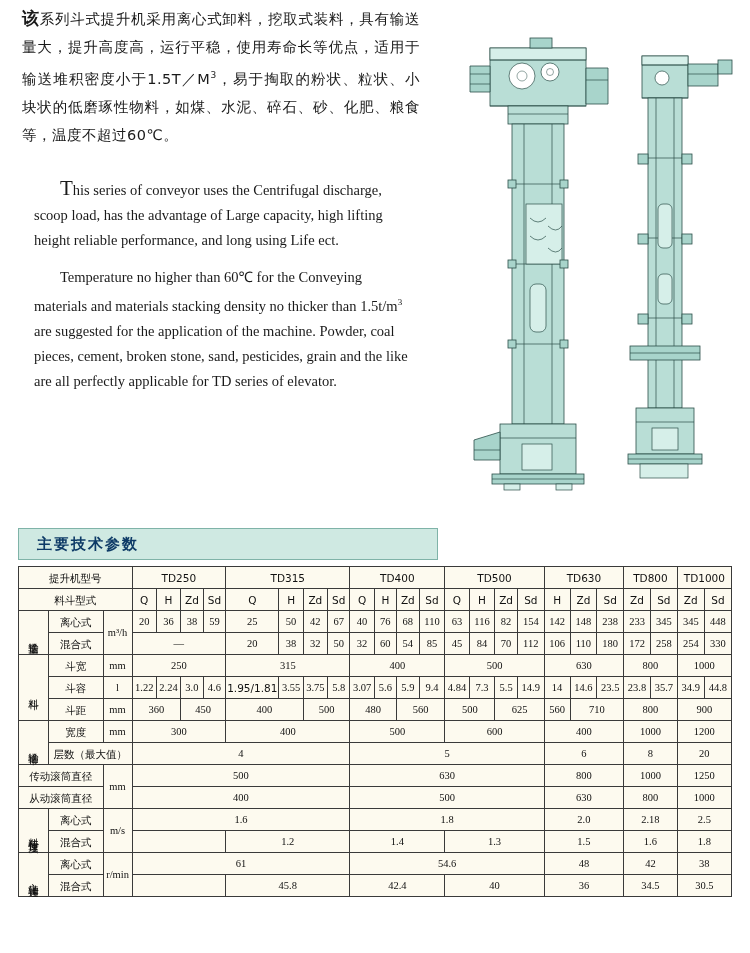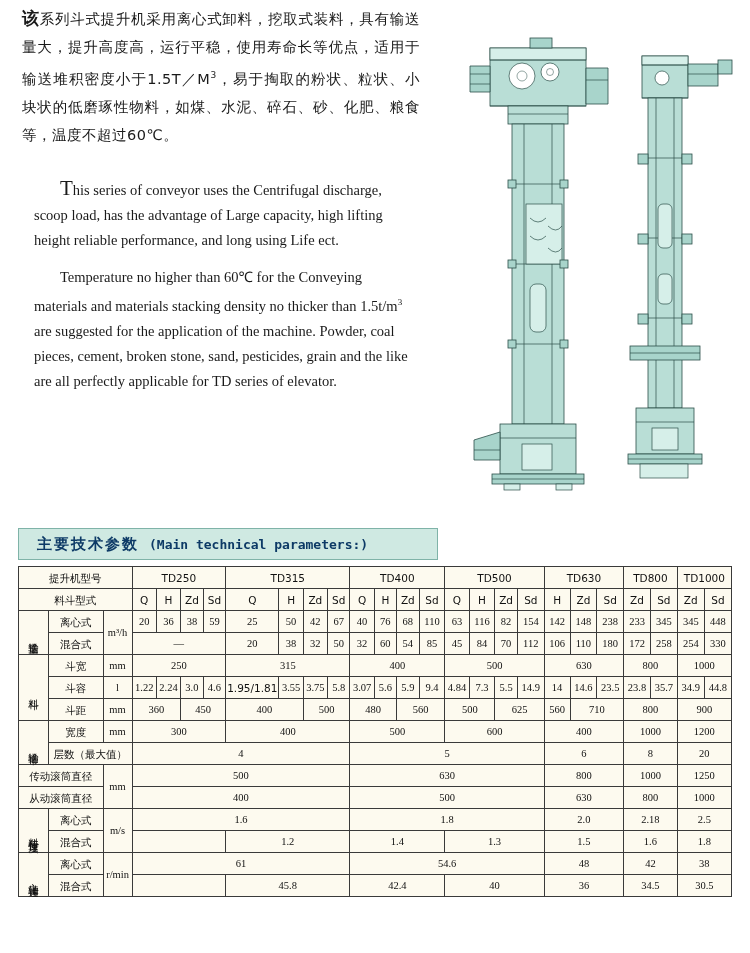--- a/index.html
+++ b/index.html
@@ -230,21 +230,20 @@
     <path class="ln" d="M198 451 L272 451"></path>
 
     <path class="thin" d="M214 456 L214 470 M222 456 L222 470 M230 456 L230 470 M238 456 L238 470 M246 456 L246 470 M254 456 L254 470"></path>
     <rect class="lt" x="210" y="456" width="48" height="14"></rect>
   </g>
 </svg>
 </div>
 
 <div class="banner">
   <span class="cn">主要技术参数</span>
-  <span class="en">(Main technical parameters:)</span>
 </div>
 
 <div class="tablewrap">
 <table class="spec">
   <colgroup>
     <col style="width:34px">
         <col style="width:58px">
         <col style="width:30px">
     <col style="width:26px">
         <col style="width:26px">

